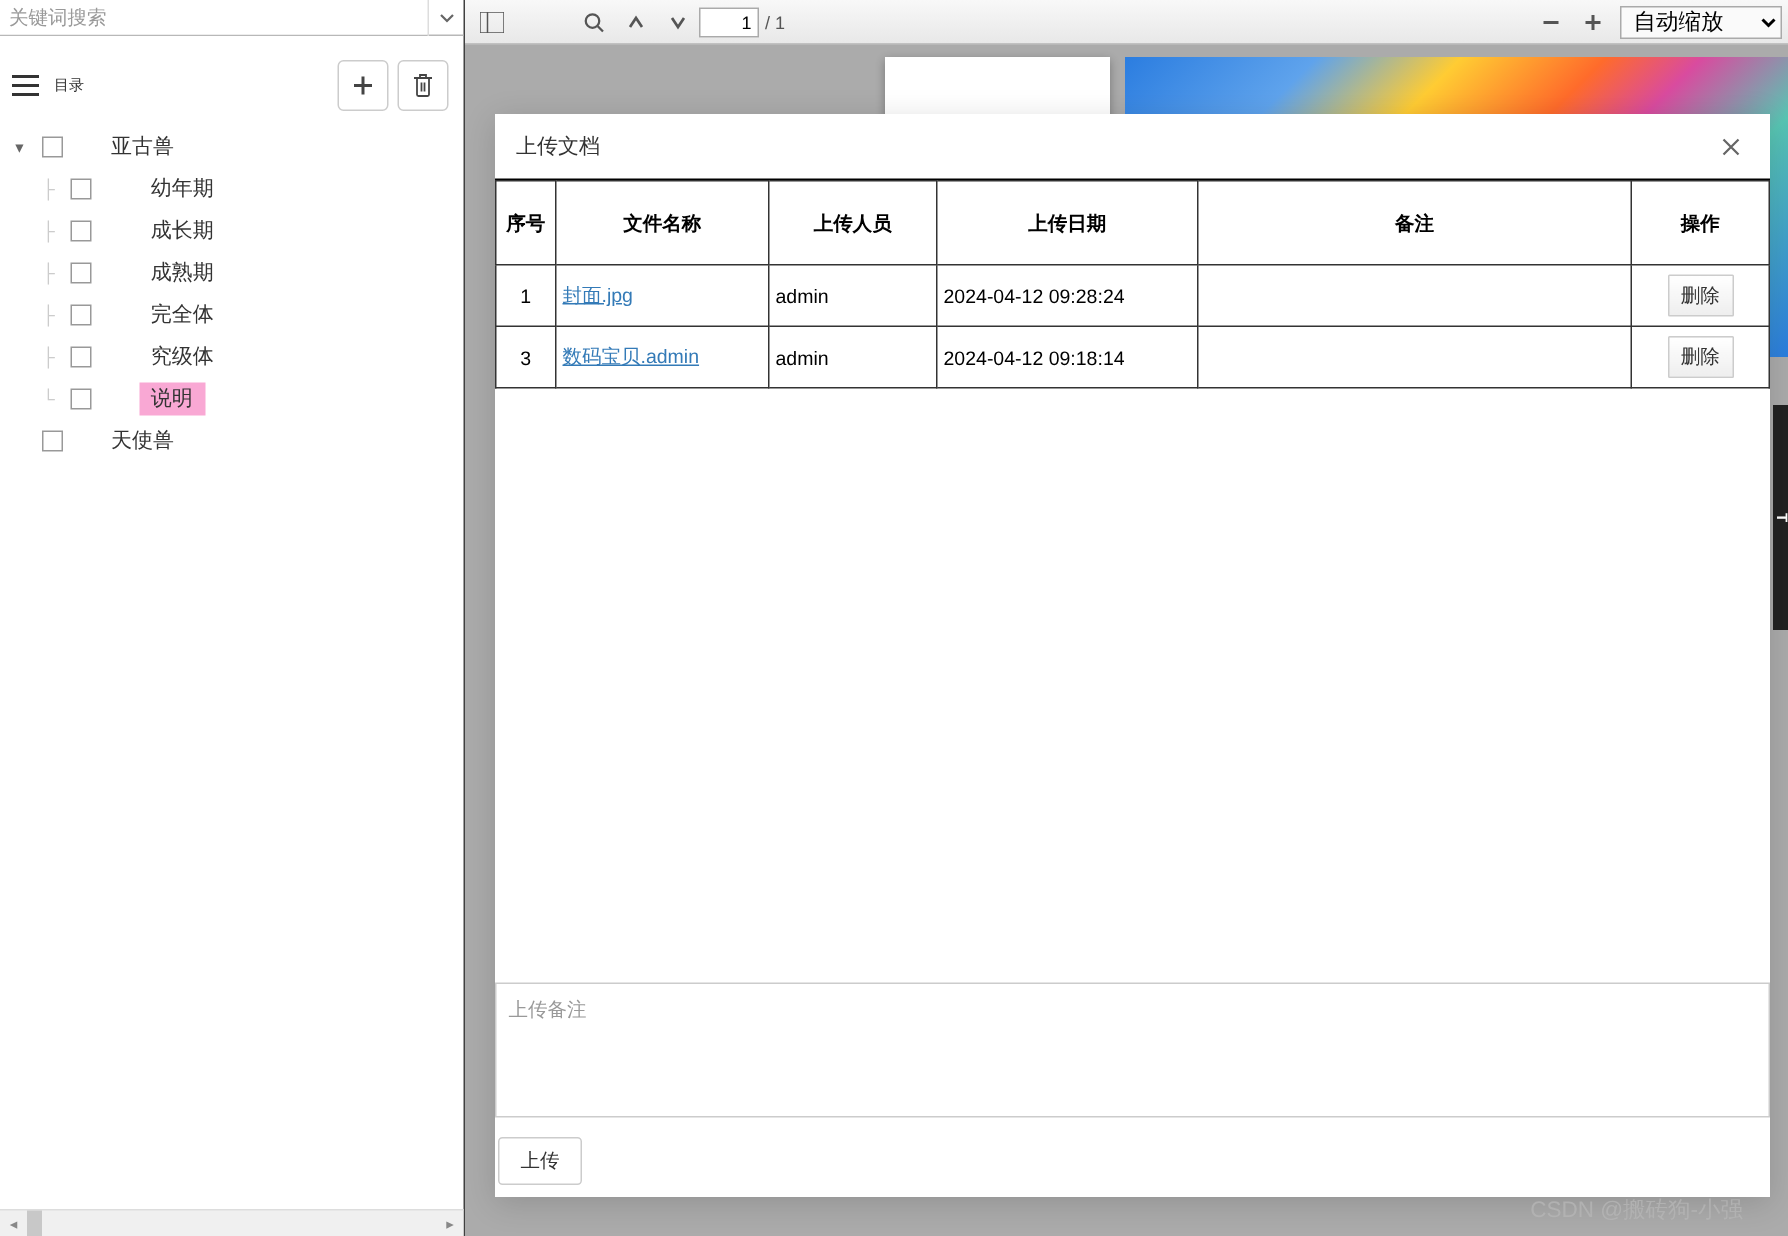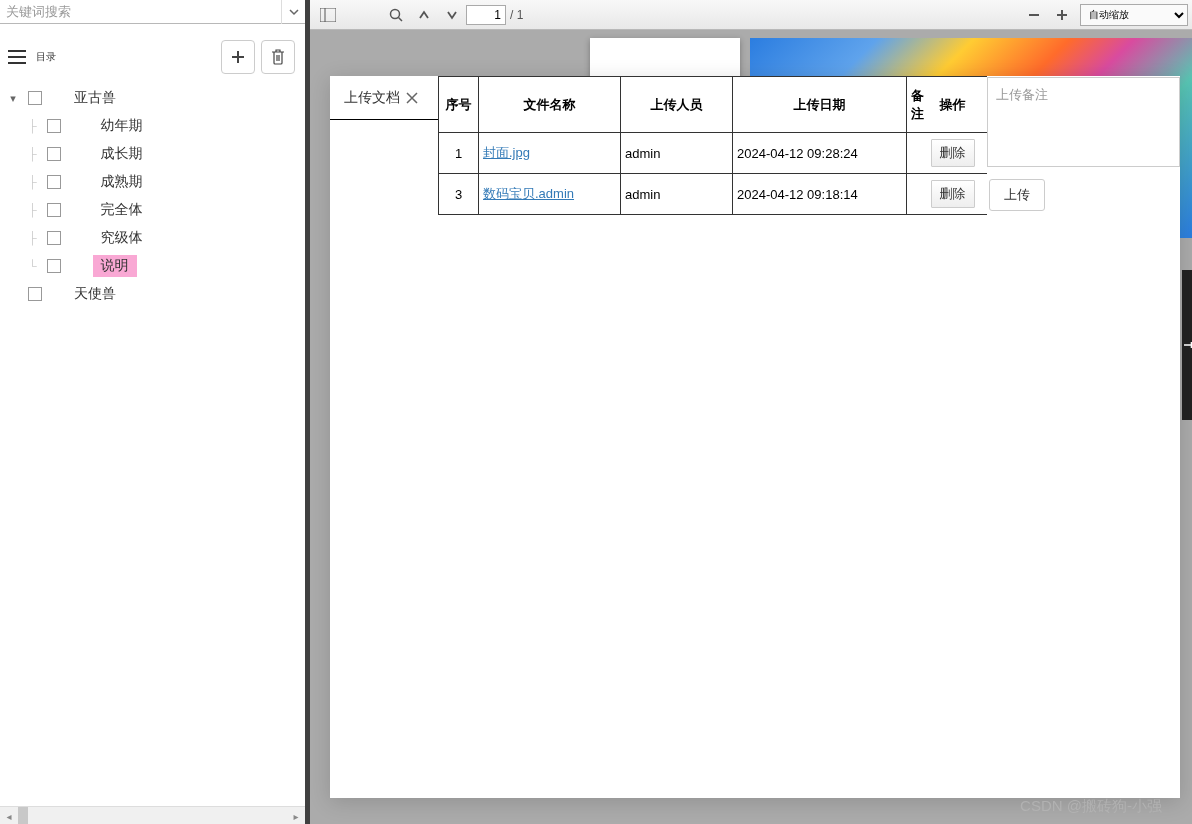--- a/index.html
+++ b/index.html
@@ -1,19 +1,19 @@
 <!DOCTYPE html>
 <html><head>
   <meta charset="utf-8">
   <style>
     * { box-sizing: border-box; margin: 0; padding: 0; font-family: Arial, "Microsoft YaHei", sans-serif; }
     body { width: 1192px; height: 824px; overflow: hidden; position: relative; background: #fff; }
     
     
-    .sidebar { position: absolute; left: 0; top: 0; width: 310px; height: 100%; border-right: 5px solid #404040; background: #fff; }
+    .sidebar { position: absolute; left: 0; top: 0; width: 310px; height: 100%; border-right: 1px solid #404040; background: #fff; }
     .search-row { display: flex; align-items: center; height: 24px; border-bottom: 1px solid #b8b8b8; }
     .search-input { flex: 1; border: none; padding: 4px 6px; font-size: 13px; outline: none; color: #666; }
     .search-input::placeholder { color: #999; }
     .search-toggle { width: 24px; height: 24px; display: flex; align-items: center; justify-content: center; color: #666; cursor: pointer; border-left: 1px solid #ddd; }
     
     .catalog-header { display: flex; align-items: center; padding: 16px 10px 10px 8px; }
     .hamburger { width: 18px; margin-right: 10px; color: #333; }
     .catalog-title { font-size: 10px; flex: 1; color: #333; }
     .icon-btn { width: 34px; height: 34px; border: 1px solid #ccc; border-radius: 4px; background: #fff; display: flex; align-items: center; justify-content: center; margin-left: 6px; cursor: pointer; color: #444; }
     
@@ -34,29 +34,29 @@
     .hscroll-arrow.left { left: 0; }
     .hscroll-arrow.right { right: 0; }
     
     
     .viewer { position: absolute; left: 310px; right: 0; top: 0; height: 100%; background: #ababab; }
     .toolbar { height: 30px; background: linear-gradient(#f8f8f8, #e8e8e8); border-bottom: 1px solid #b8b8b8; display: flex; align-items: center; padding: 0 4px; font-size: 13px; color: #555; }
     .tb-btn { width: 26px; height: 26px; display: flex; align-items: center; justify-content: center; cursor: pointer; margin: 0 1px; }
     .tb-spacer { flex: 1; }
     .page-input { width: 40px; height: 20px; text-align: right; padding: 0 4px; border: 1px solid #aaa; font-size: 12px; }
     .page-total { margin-left: 4px; font-size: 12px; }
-    .zoom-select { height: 22px; width: 108px; padding: 0 4px; border: 1px solid #aaa; font-size: 10px; background: #fafafa; margin-left: 4px; }
+    .zoom-select { height: 22px; width: 108px; padding: 0 4px; border: 1px solid #aaa; font-size: 15px; background: #fafafa; margin-left: 4px; }
     
     .doc-area { position: absolute; top: 30px; left: 0; right: 0; bottom: 0; background: #ababab; }
     .doc-page { position: absolute; top: 8px; left: 280px; width: 150px; height: 200px; background: #fff; box-shadow: 0 2px 6px rgba(0,0,0,.3); }
     .doc-img { position: absolute; top: 8px; left: 440px; right: 0; height: 200px; background: linear-gradient(135deg, #2b7de0 0%, #5fa3ec 20%, #ffcc33 35%, #ff6b2b 50%, #d94b9f 60%, #58c5b3 75%, #2b7de0 100%); }
     .doc-strip { position: absolute; right: 0; top: 240px; width: 10px; height: 150px; background: #222; color: #fff; font-size: 10px; writing-mode: vertical-rl; display: flex; align-items: center; justify-content: center; font-weight: bold; }
     
     
-    .modal { position: absolute; left: 330px; right: 12px; top: 76px; bottom: 26px; background: #fff; box-shadow: 0 4px 20px rgba(0,0,0,.15); display: flex; flex-direction: row; }
+    .modal { position: absolute; left: 330px; right: 12px; top: 76px; bottom: 26px; background: #fff; box-shadow: 0 4px 20px rgba(0,0,0,.15); display: flex; flex-direction: column; }
     .modal-header { height: 44px; display: flex; align-items: center; padding: 0 14px; border-bottom: 1px solid #000; }
     .modal-title { font-size: 14px; color: #333; flex: 1; }
     .modal-close { width: 24px; height: 24px; display: flex; align-items: center; justify-content: center; cursor: pointer; color: #666; }
     
     .modal-body { flex: 1; overflow: auto; }
     .grid { width: 100%; border-collapse: collapse; table-layout: fixed; }
     .grid th, .grid td { border: 1px solid #333; padding: 6px 4px; font-size: 13px; text-align: left; vertical-align: middle; }
     .grid th { font-weight: bold; text-align: center; height: 56px; }
     .grid td.center { text-align: center; }
     .grid a { color: #337ab7; text-decoration: underline; cursor: pointer; }

